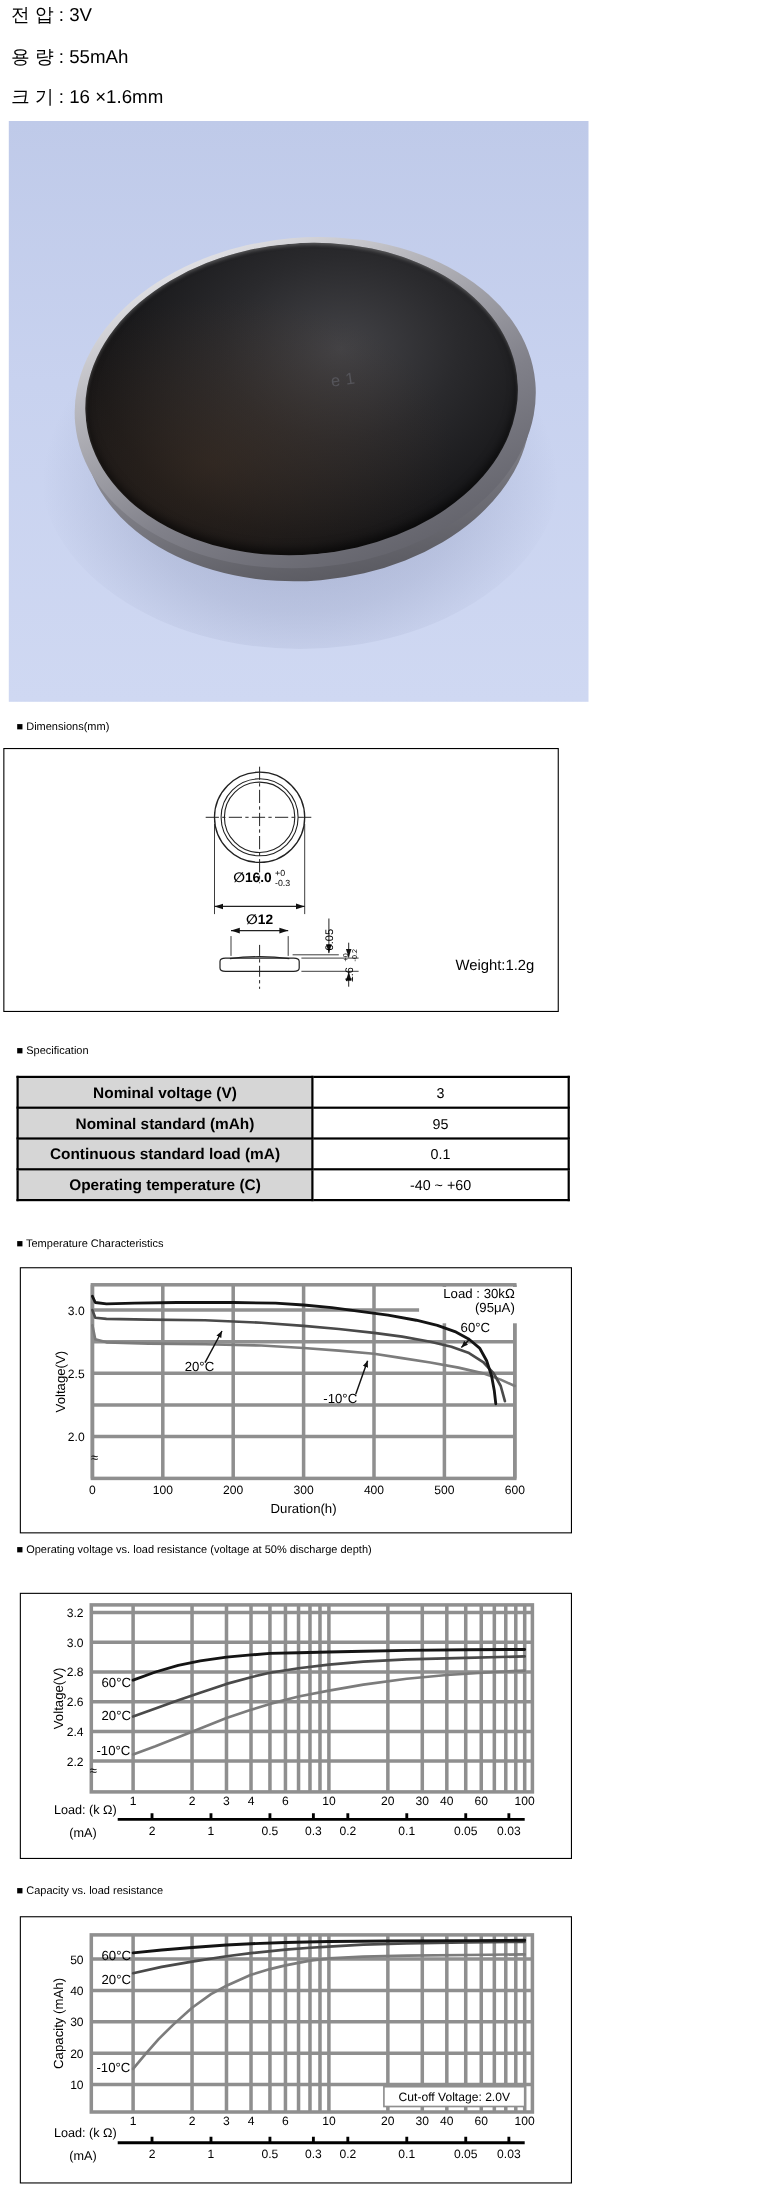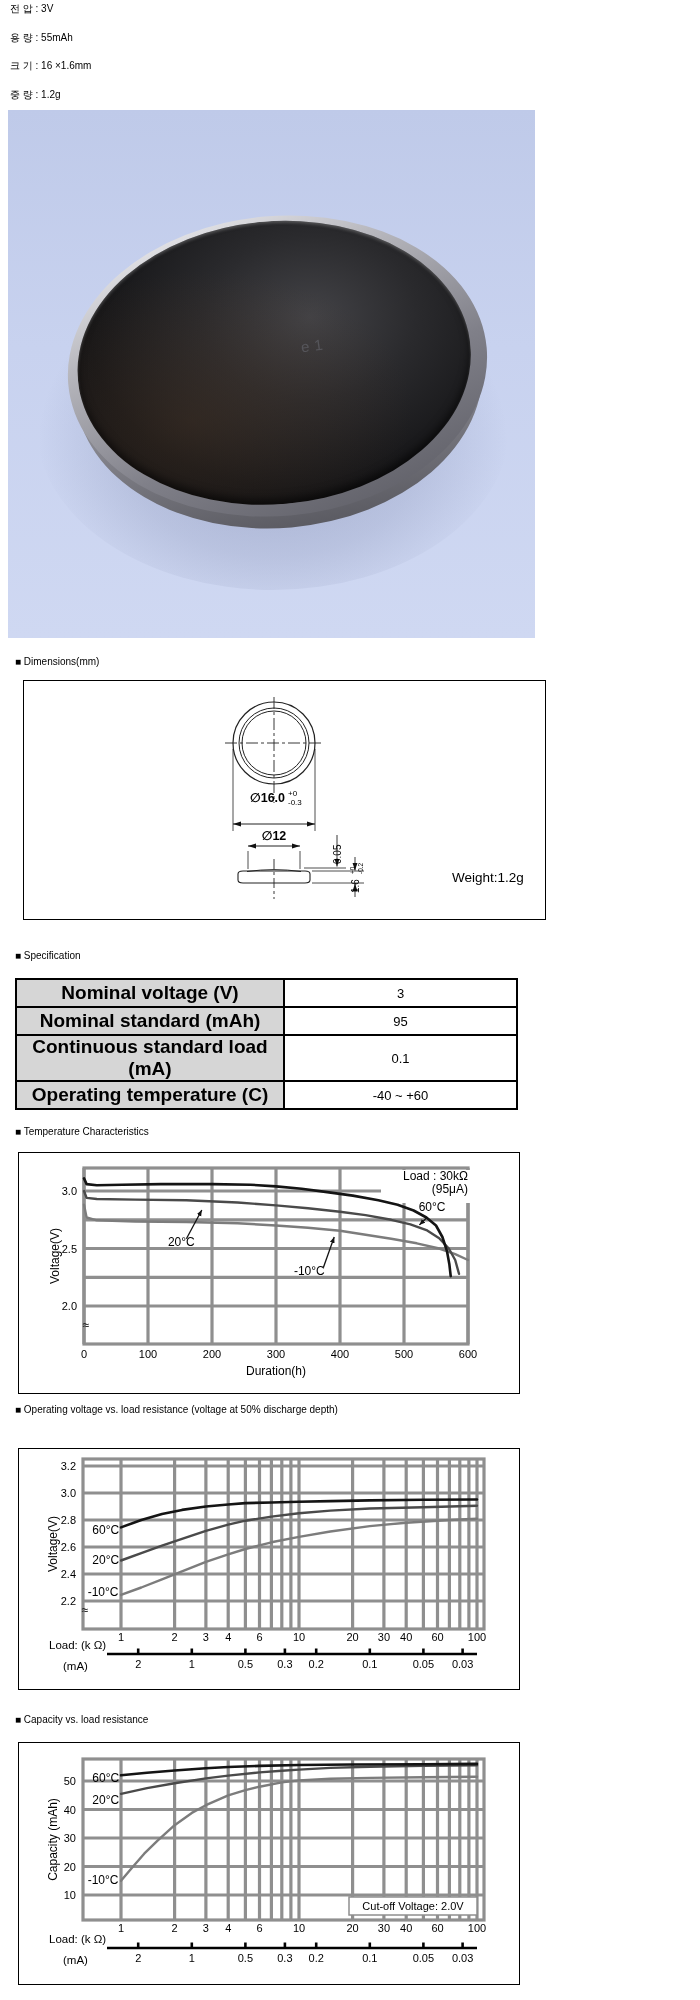--- a/index.html
+++ b/index.html
@@ -1,45 +1,45 @@
 <!DOCTYPE html>
 <html><head>
 <meta charset="utf-8">
 <style>
   html,body{margin:0;padding:0;}
   body{width:700px;height:2000px;position:relative;background:#fff;
        font-family:"Liberation Sans","DejaVu Sans",sans-serif;color:#000;overflow:hidden;}
   .abs{position:absolute;}
   
   #summary{left:10px;top:2px;}
-  #summary .kv{font-size:10px;margin-bottom:14.5px;white-space:pre;}
+  #summary .kv{font-size:17px;margin-bottom:14.5px;white-space:pre;}
   
   #photo{left:8px;top:110px;width:527px;height:528px;
          background:linear-gradient(180deg,#bfcae9 0%,#c8d2ef 45%,#cfd8f2 100%);}
   #shadow{left:28px;top:150px;width:474px;height:330px;border-radius:50%;
           background:radial-gradient(ellipse at 50% 55%,rgba(95,105,145,.38) 0%,rgba(95,105,145,.18) 45%,transparent 70%);}
   #bat{left:60px;top:106px;width:420px;height:312px;transform:rotate(-5deg);}
   #bat .lip{position:absolute;left:6px;right:6px;top:18px;bottom:0;border-radius:50%;
             background:linear-gradient(175deg,#d8d8dc 0%,#86868e 60%,#55555c 100%);}
   #bat .rim{position:absolute;left:0;right:0;top:0;bottom:12px;border-radius:50%;
             background:linear-gradient(160deg,#f0f0f3 5%,#b9b9bf 30%,#808089 62%,#606068 92%);}
   #bat .face{position:absolute;left:10px;right:16px;top:5px;bottom:24px;border-radius:50%;
              background:radial-gradient(ellipse at 28% 68%,rgba(72,52,36,.45) 0%,transparent 55%),
                         radial-gradient(ellipse at 60% 35%,#434347 0%,#2a2a2d 32%,#151517 66%,#0d0d0f 100%);
              box-shadow:inset 0 2px 3px rgba(255,255,255,.22), inset 0 -5px 9px rgba(0,0,0,.6);}
   #marking{position:absolute;left:57%;top:42%;font-size:15px;color:#5a5a60;opacity:.85;
            letter-spacing:5px;transform:rotate(-3deg);}
   
   .heading{font-size:10px;white-space:nowrap;}
   
   .box{border:1px solid #000;background:#fff;}
-  #dims-box{left:23px;top:680px;width:503px;height:238px;border-width:1.5px;padding-left:18px;}
+  #dims-box{left:3px;top:680px;width:503px;height:238px;border-width:1.5px;}
   
   #spec-table{left:15px;top:978px;width:503px;border-collapse:collapse;table-layout:fixed;}
-  #spec-table th,#spec-table td{border:2px solid #000;height:26px;font-size:19px;text-align:center;padding:0 2px;}
+  #spec-table th,#spec-table td{border:2px solid #000;height:26px;font-size:14px;text-align:center;padding:0 2px;}
   #spec-table th{background:#d6d6d6;width:262px;font-weight:bold;}
   #spec-table td{background:#fff;font-weight:normal;font-size:13px;}
   #c1-box{left:18px;top:1152px;width:500px;height:240px;}
   #c2-box{left:18px;top:1448px;width:500px;height:240px;}
   #c3-box{left:18px;top:1742px;width:500px;height:241px;}
   svg text{font-family:"Liberation Sans","DejaVu Sans",sans-serif;fill:#000;}
 </style>
 </head>
 <body>
 

